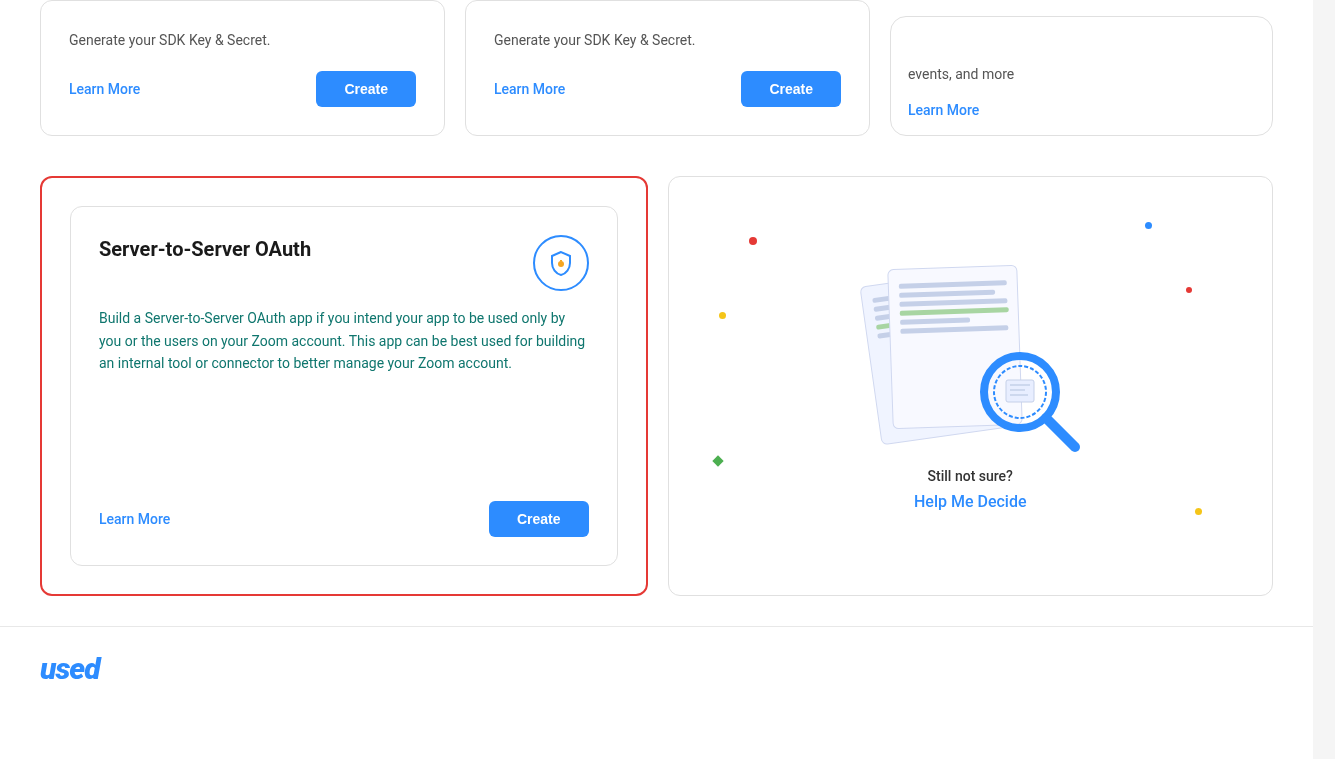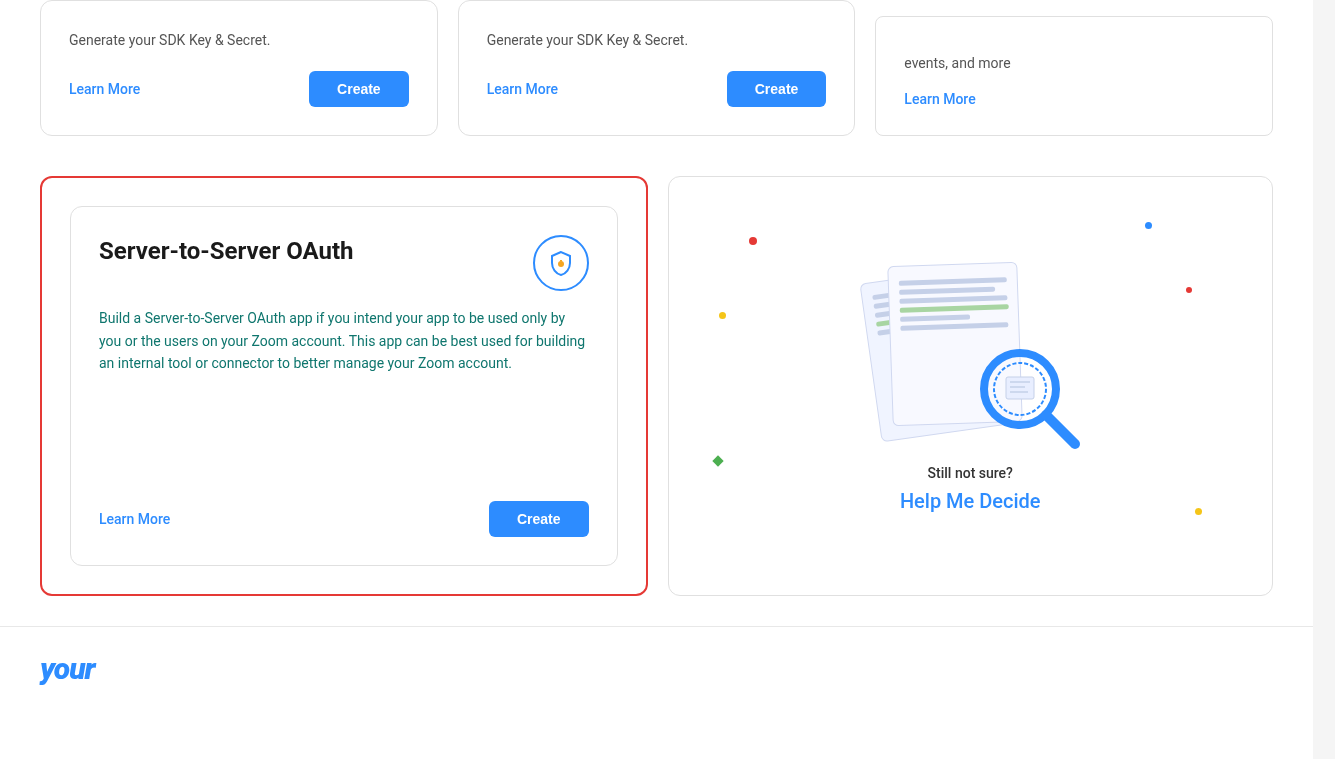--- a/index.html
+++ b/index.html
@@ -79,36 +79,36 @@
     </div>
 
     <div class="col partial-card" style="border-radius:12px; padding:28px; background:#fff; border:1px solid #e0e0e0; min-height:120px; display:flex; flex-direction:column; justify-content:flex-end;">
       <div style="font-size:14px; color:#555; line-height:1.6; margin-bottom:20px;">Generate your SDK Key &amp; Secret.</div>
       <div style="display:flex; justify-content:space-between; align-items:center;">
         <a style="color:#2d8cff; font-size:14px; font-weight:500; cursor:pointer; text-decoration:none;">Learn More</a>
         <button style="background:#2d8cff; color:#fff; border:none; border-radius:6px; padding:10px 28px; font-size:14px; font-weight:600; cursor:pointer;">Create</button>
       </div>
     </div>
 
-    <div class="col" style="border-radius:8px; padding:28px; background:#fff; border:1px solid #e0e0e0; min-height:120px; display:flex; flex-direction:column; justify-content:flex-end; overflow:hidden;">
+    <div class="col" style="border-radius:16px; padding:17px; background:#fff; border:1px solid #e0e0e0; min-height:120px; display:flex; flex-direction:column; justify-content:flex-end; overflow:hidden;">
       <div style="font-size:14px; color:#555; margin-bottom:20px;">events, and more</div>
       <div style="display:flex; align-items:center;">
         <a style="color:#2d8cff; font-size:14px; font-weight:500; cursor:pointer; text-decoration:none;">Learn More</a>
       </div>
     </div>
 
   </div>
 
   <div class="two-col" style="margin-top: 20px;">
 
     <div class="col" style="border:2px solid #e53935; border-radius:12px; padding:28px; background:#fff; display:flex; flex-direction:column; min-height:420px;">
 
       <div style="border:1px solid #e0e0e0; border-radius:12px; padding:28px; background:#fff; flex:1; display:flex; flex-direction:column;">
         <div style="display:flex; justify-content:space-between; align-items:flex-start; margin-bottom:16px;">
-          <h2 style="font-size:24px; font-weight:700; color:#1a1a1a; line-height:1.4; max-width:65%;">Server-to-Server OAuth</h2>
+          <h2 style="font-size:20px; font-weight:700; color:#1a1a1a; line-height:1.4; max-width:65%;">Server-to-Server OAuth</h2>
 
           <div style="width:56px; height:56px; border-radius:50%; border:2px solid #2d8cff; display:flex; align-items:center; justify-content:center; flex-shrink:0; background:#fff;">
             <svg width="28" height="28" viewBox="0 0 28 28" fill="none">
               <path d="M14 3L5 7v7c0 5.5 3.8 10.7 9 12 5.2-1.3 9-6.5 9-12V7L14 3z" fill="none" stroke="#2d8cff" stroke-width="2"></path>
               <circle cx="14" cy="15" r="3" fill="#f5a623"></circle>
               <line x1="14" y1="11" x2="14" y2="12.5" stroke="#f5a623" stroke-width="2"></line>
             </svg>
           </div>
         </div>
 
@@ -155,22 +155,22 @@
           <line x1="76" y1="76" x2="105" y2="105" stroke="#2d8cff" stroke-width="10" stroke-linecap="round"></line>
 
           <rect x="36" y="38" width="28" height="22" rx="2" fill="#e8eeff" stroke="#c5d0e8" stroke-width="1"></rect>
           <line x1="40" y1="43" x2="60" y2="43" stroke="#c5d0e8" stroke-width="1.5"></line>
           <line x1="40" y1="48" x2="55" y2="48" stroke="#c5d0e8" stroke-width="1.5"></line>
           <line x1="40" y1="53" x2="58" y2="53" stroke="#c5d0e8" stroke-width="1.5"></line>
         </svg>
       </div>
 
       <p style="font-size:14px; color:#333; font-weight:500; text-align:center; margin-bottom:8px;">Still not sure?</p>
-      <a style="color:#2d8cff; font-size:20px; font-weight:500; cursor:pointer; text-decoration:none;">Help Me Decide</a>
+      <a style="color:#2d8cff; font-size:16px; font-weight:500; cursor:pointer; text-decoration:none;">Help Me Decide</a>
     </div>
 
   </div>
 
   <div style="padding: 24px 40px; border-top: 1px solid #e8e8e8; margin-top: 30px; display:flex; align-items:center; gap: 60px;">
-    <span style="font-size:30px; font-weight:900; color:#2d8cff; font-style:italic; letter-spacing:-1px;">your</span>
+    <span style="font-size:30px; font-weight:900; color:#2d8cff; font-style:italic; letter-spacing:-1px;">used</span>
   </div>
 
 </div>
 
 </body></html>

